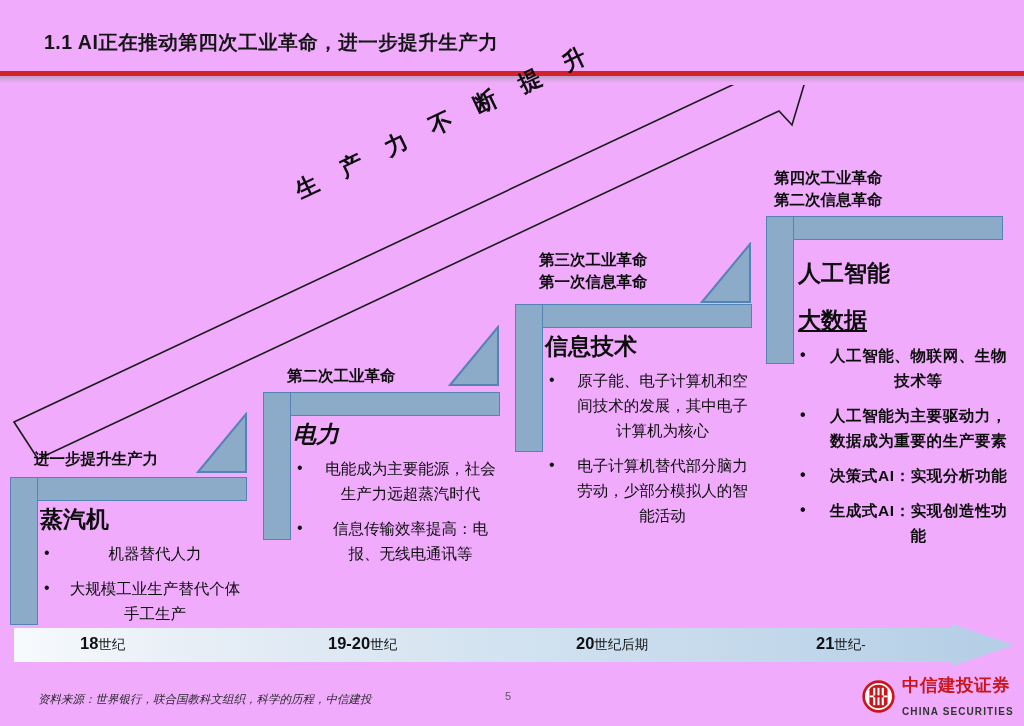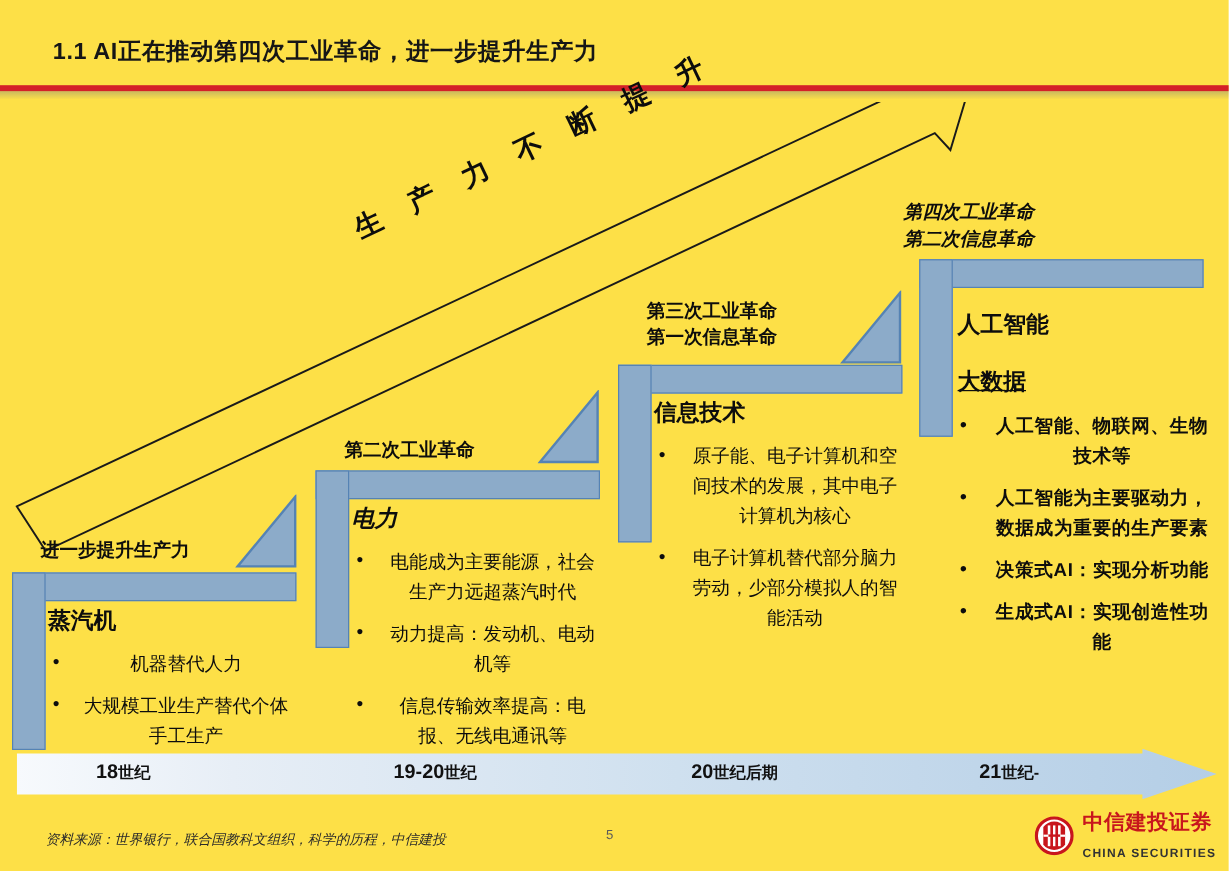--- a/index.html
+++ b/index.html
@@ -5,21 +5,21 @@
   * { box-sizing: border-box; margin: 0; padding: 0; }
   html, body {
     width: 1024px; height: 726px;
     background: #ffffff;
     font-family: "Liberation Sans", "DejaVu Sans", sans-serif;
     overflow: hidden;
   }
   #slide {
     position: relative;
     width: 1024px; height: 726px;
-    background: #fde047;
+    background: #f0abfc;
   }
 
   
   .slide-title {
     position: absolute;
     left: 44px; top: 29px;
     font-size: 19.5px;
     font-weight: bold;
     color: #161616;
     letter-spacing: 0.5px;
@@ -72,21 +72,21 @@
   .stage-label {
     position: absolute;
     font-size: 15.5px;
     font-weight: bold;
     color: #0d0d0d;
     white-space: nowrap;
     line-height: 22px;
   }
   .stage-heading {
     position: absolute;
-    font-size: 19px;
+    font-size: 23px;
     font-weight: bold;
     color: #0d0d0d;
     white-space: nowrap;
   }
   .stage-bullets {
     position: absolute;
     list-style: none;
     text-align: center;
   }
   .stage-bullets li {
@@ -113,21 +113,21 @@
     width: 1000px; height: 42px;
   }
   .timeline-label {
     position: absolute;
     top: 634px;
     font-size: 16.5px;
     font-weight: bold;
     color: #111111;
     white-space: nowrap;
   }
-  .timeline-label .era { font-size: 13.5px; font-weight: bold; margin-top: 36px; }
+  .timeline-label .era { font-size: 13.5px; font-weight: normal; margin-top: 36px; }
 
   
   .source-note {
     position: absolute;
     left: 38px; top: 692px;
     font-size: 11.5px;
     font-style: italic;
     color: #2b2b2b;
     white-space: nowrap;
   }
@@ -186,21 +186,20 @@
   <div class="stage">
     <svg class="step-tri" style="left:448px; top:325px;" width="52" height="62" viewBox="0 0 52 62">
       <polygon points="2,60 50,60 50,2" fill="#8cabc9" stroke="#5583b4" stroke-width="2"></polygon>
     </svg>
     <div class="stage-label" style="left:287px; top:365px;">第二次工业革命</div>
     <div class="l-top" style="left:263px; top:392px; width:237px; height:24px;"></div>
     <div class="l-left" style="left:263px; top:392px; width:28px; height:148px;"></div>
     <div class="stage-heading" style="left:293px; top:419px;font-style:italic;">电力</div>
     <ul class="stage-bullets" style="left:295px; top:456px; width:205px;">
       <li>电能成为主要能源，社会生产力远超蒸汽时代</li>
-      <li>动力提高：发动机、电动机等</li>
       <li>信息传输效率提高：电报、无线电通讯等</li>
     </ul>
   </div>
 
   <div class="stage">
     <svg class="step-tri" style="left:700px; top:242px;" width="52" height="62" viewBox="0 0 52 62">
       <polygon points="2,60 50,60 50,2" fill="#8cabc9" stroke="#5583b4" stroke-width="2"></polygon>
     </svg>
     <div class="stage-label" style="left:539px; top:249px;">
       <div>第三次工业革命</div>
@@ -209,21 +208,21 @@
     <div class="l-top" style="left:515px; top:304px; width:237px; height:24px;"></div>
     <div class="l-left" style="left:515px; top:304px; width:28px; height:148px;"></div>
     <div class="stage-heading" style="left:545px; top:331px;">信息技术</div>
     <ul class="stage-bullets" style="left:547px; top:368px; width:205px;">
       <li>原子能、电子计算机和空间技术的发展，其中电子计算机为核心</li>
       <li>电子计算机替代部分脑力劳动，少部分模拟人的智能活动</li>
     </ul>
   </div>
 
   <div class="stage">
-    <div class="stage-label" style="left:753px; top:167px;font-style:italic;">
+    <div class="stage-label" style="left:774px; top:167px;">
       <div>第四次工业革命</div>
       <div>第二次信息革命</div>
     </div>
     <div class="l-top" style="left:766px; top:216px; width:237px; height:24px;"></div>
     <div class="l-left" style="left:766px; top:216px; width:28px; height:148px;"></div>
     <div class="stage-heading" style="left:798px; top:258px;">人工智能</div>
     <div class="stage-heading" style="left:798px; top:305px;text-decoration:underline;">大数据</div>
     <ul class="stage-bullets bold" style="left:798px; top:343px; width:215px;">
       <li>人工智能、物联网、生物技术等</li>
       <li>人工智能为主要驱动力，数据成为重要的生产要素</li>

